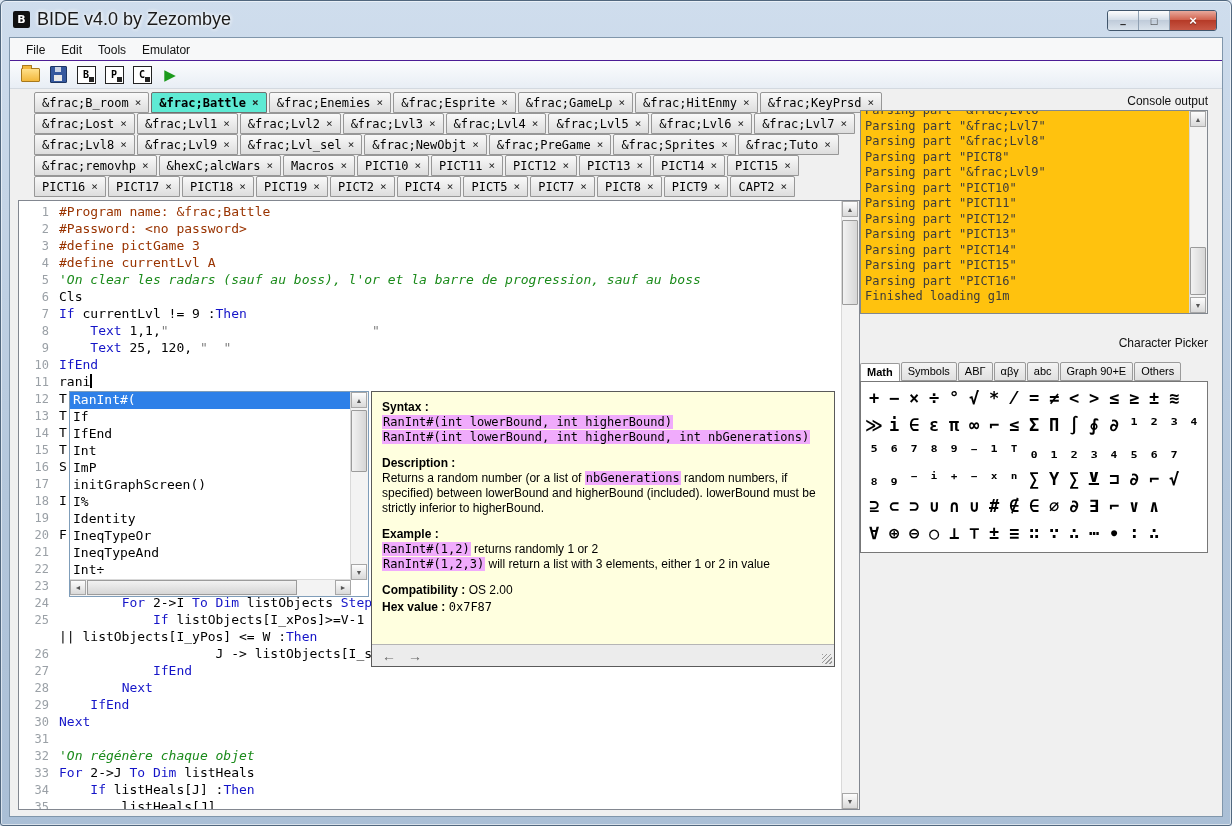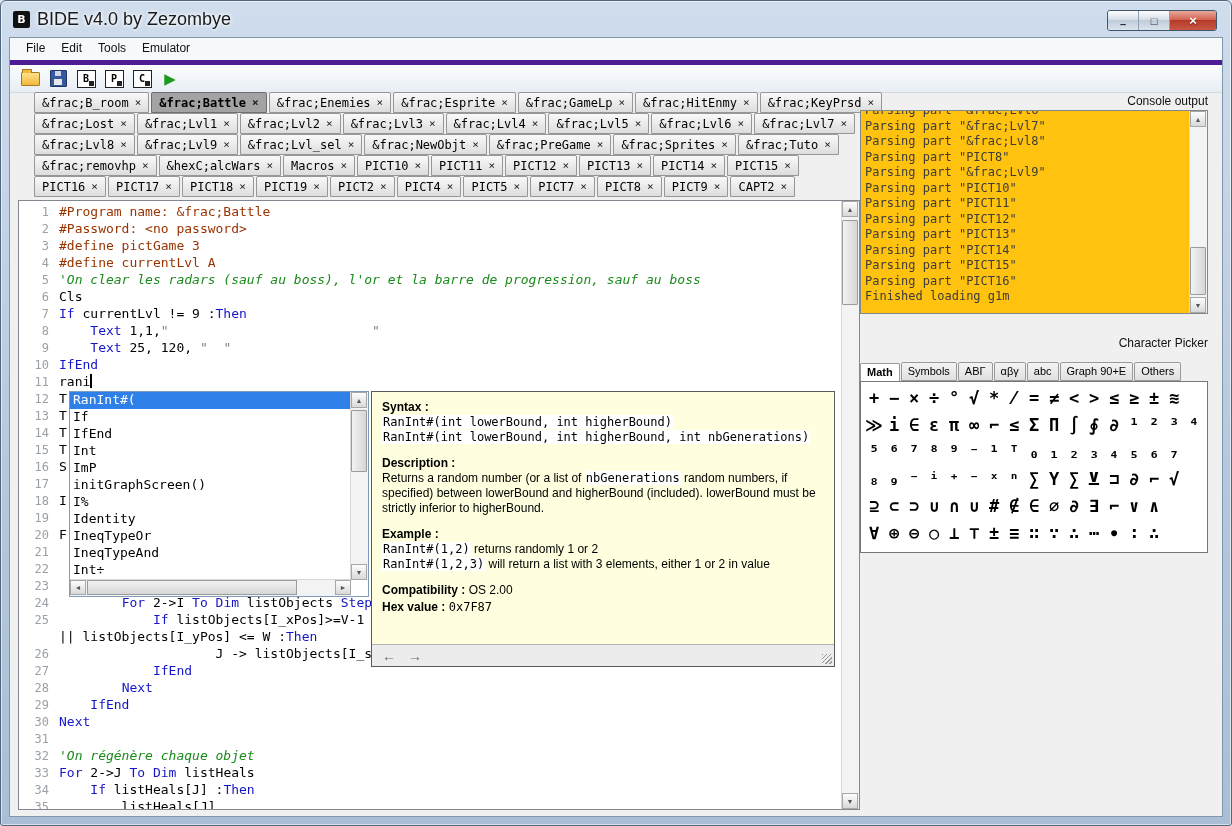--- a/index.html
+++ b/index.html
@@ -7,38 +7,38 @@
   .window{position:absolute;inset:0;background:linear-gradient(#cfdded,#b4c7dc 60%,#aabfd6);border:1px solid #51677e;border-radius:6px 6px 3px 3px;box-shadow:inset 0 0 0 1px rgba(255,255,255,.55);}
   .titlebar{position:absolute;top:0;left:0;right:0;height:36px;display:flex;align-items:center;padding-left:12px;}
   .app-icon{width:17px;height:17px;background:#111;color:#fff;font:bold 11px "DejaVu Sans",sans-serif;display:flex;align-items:center;justify-content:center;border-radius:2px;margin-right:7px;}
   .title-text{font-size:18px;color:#1a1a1a;text-shadow:0 0 4px #fff,0 0 4px #fff;}
   .win-controls{position:absolute;top:9px;right:14px;display:flex;height:19px;border:1px solid #41566c;border-radius:3px;overflow:hidden;}
   .wbtn{width:30px;display:flex;align-items:center;justify-content:center;font-size:11px;color:#2b2b2b;background:linear-gradient(#fdfdfd,#d6dfe9 45%,#c0ccda 50%,#dae3ec);border-right:1px solid #8fa0b2;}
   .wbtn.min span{transform:translateY(3px);font-weight:bold;}
   .wbtn.close{width:46px;background:linear-gradient(#e8a99c,#d26450 45%,#b63b28 50%,#c85846);color:#fff;border-right:none;font-weight:bold;font-size:13px;text-shadow:0 1px 1px rgba(0,0,0,.4);}
   .content{position:absolute;left:8px;right:8px;top:36px;bottom:8px;background:#f0f0f0;border:1px solid #8096ab;overflow:hidden;}
   
-  .menubar{height:22px;background:#f7f8f9;border-bottom:5px solid #4c1d95;display:flex;align-items:flex-start;padding-left:8px;font-size:12px;color:#111;}
+  .menubar{height:22px;background:#f7f8f9;border-bottom:1px solid #4c1d95;display:flex;align-items:flex-end;padding-left:8px;font-size:12px;color:#111;}
   .menu-item{padding:3px 8px;}
   .toolbar{height:27px;background:linear-gradient(#fbfcfd,#e8eef5);border-bottom:1px solid #d3d9e0;display:flex;align-items:center;padding-left:8px;}
   .tb-buttons{display:flex;align-items:center;gap:4px;}
   .tbtn{width:24px;height:23px;border:1px solid transparent;background:transparent;display:flex;align-items:center;justify-content:center;padding:0;}
   .tg-folder{width:17px;height:12px;background:linear-gradient(#ffe08a,#f2b83c);border:1px solid #a8791c;border-radius:1px;position:relative;}
   .tg-folder:before{content:"";position:absolute;top:-4px;left:0;width:8px;height:3px;background:#f2b83c;border:1px solid #a8791c;border-bottom:none;border-radius:1px 1px 0 0;}
   .tg-floppy{width:15px;height:15px;background:#35589e;border:1px solid #1d3663;border-radius:1px;position:relative;}
   .tg-floppy:before{content:"";position:absolute;left:3px;top:8px;width:8px;height:6px;background:#e8e8e8;}
   .tg-floppy:after{content:"";position:absolute;left:4px;top:0;width:6px;height:5px;background:#cdd6e6;}
   .tg-letter{width:17px;height:16px;border:1px solid #222;background:#fff;color:#000;font:bold 10px "DejaVu Sans Mono",monospace;display:flex;align-items:center;justify-content:center;position:relative;}
   .tg-letter:after{content:"";position:absolute;right:1px;bottom:1px;width:5px;height:5px;background:#222;}
   .tg-play{color:#1c9a1c;font-size:15px;line-height:1;}
   
   .tabs-area{position:absolute;left:24px;top:54px;width:844px;}
   .tab-row{display:flex;height:21px;}
   .tab{display:flex;align-items:center;gap:6px;padding:0 7px;margin-right:2px;border:1px solid #979797;border-radius:2px 2px 0 0;background:linear-gradient(#f9f9f9,#dddddd);font:12px "DejaVu Sans Mono",monospace;color:#000;white-space:nowrap;}
-  .tab.active{background:#a3a3a3;font-weight:bold;border-color:#6f6f6f;}
+  .tab.active{background:#5eead4;font-weight:bold;border-color:#6f6f6f;}
   .tab-close{font-size:11px;color:#222;}
   
   .editor-box{position:absolute;left:8px;top:162px;width:840px;height:608px;background:#fff;border:1px solid #828790;overflow:hidden;}
   .code-area{position:absolute;left:0;top:0;right:17px;bottom:0;overflow:hidden;padding-top:3px;}
   .code-row{display:flex;height:17px;font:13px "DejaVu Sans Mono",monospace;white-space:pre;}
   .ln{width:30px;flex:none;text-align:right;color:#9aa0a6;margin-right:10px;font-size:12px;padding-top:1px;}
   .c-d{color:#993300;}
   .c-c{color:#1a8a1a;font-style:italic;}
   .c-k{color:#1515c8;}
   .c-t{color:#000;}
@@ -60,21 +60,21 @@
   .hsb-arrow{position:absolute;top:0;width:16px;height:15px;background:linear-gradient(#fdfdfd,#d9d9d9);border:1px solid #a7a7a7;box-sizing:border-box;color:#555;font-size:7px;display:flex;align-items:center;justify-content:center;}
   .hsb-arrow.left{left:0;}
   .hsb-arrow.right{right:0;}
   .hsb-thumb{position:absolute;top:0;left:17px;width:210px;height:15px;background:linear-gradient(#f2f2f2,#d6d6d6);border:1px solid #9b9b9b;box-sizing:border-box;}
   
   .tooltip{position:absolute;left:352px;top:190px;width:464px;height:276px;border:1px solid #5a5a5a;background:#ffffdf;box-sizing:border-box;z-index:4;}
   .tt-body{position:absolute;left:0;right:0;top:0;bottom:21px;padding:8px 10px;font-size:12px;color:#000;overflow:hidden;line-height:15px;}
   .tt-block{margin-bottom:11px;}
   .tt-label{font-weight:bold;}
   .tt-line{line-height:15px;}
-  .tt-code{font-family:"DejaVu Sans Mono",monospace;font-size:12px;background:#ffffff;padding:0 1px;}
+  .tt-code{font-family:"DejaVu Sans Mono",monospace;font-size:12px;background:#f0abfc;padding:0 1px;}
   .tt-mono{font-family:"DejaVu Sans Mono",monospace;font-size:12px;}
   .tt-nav{position:absolute;left:0;right:0;bottom:0;height:21px;background:#ececec;border-top:1px solid #b5b5b5;display:flex;align-items:center;gap:12px;padding-left:10px;}
   .tt-arrow{font-weight:bold;font-size:14px;color:#6a6a6a;line-height:1;}
   .tt-grip{position:absolute;right:2px;bottom:2px;width:10px;height:10px;background:
     repeating-linear-gradient(135deg,#9a9a9a 0 1px,transparent 1px 3px);}
   
   .right-panel{position:absolute;left:850px;top:54px;width:356px;height:700px;}
   .panel-title{position:absolute;left:0;width:348px;text-align:right;font-size:12px;color:#111;}
   .panel-title.co{top:2px;}
   .panel-title.cp{top:244px;}

